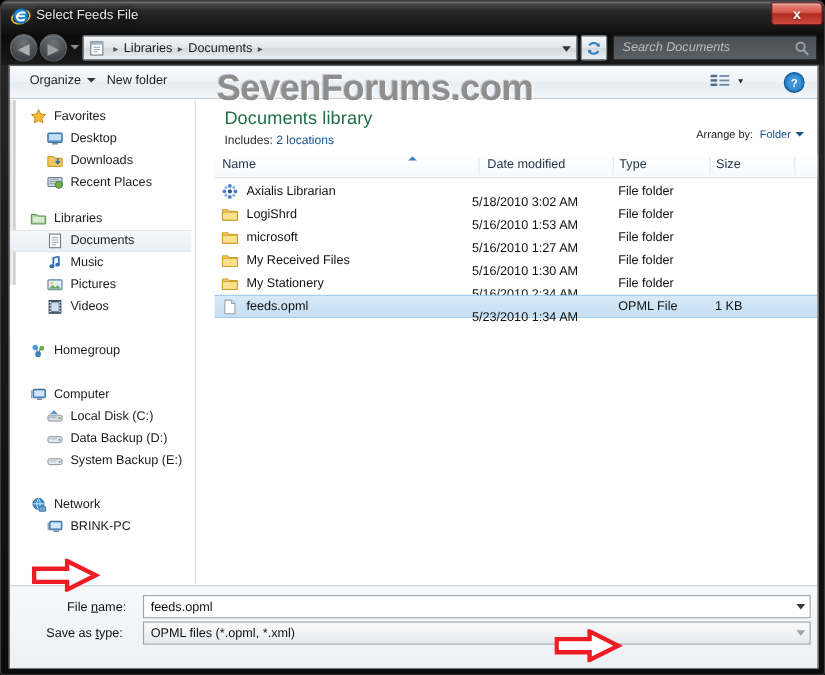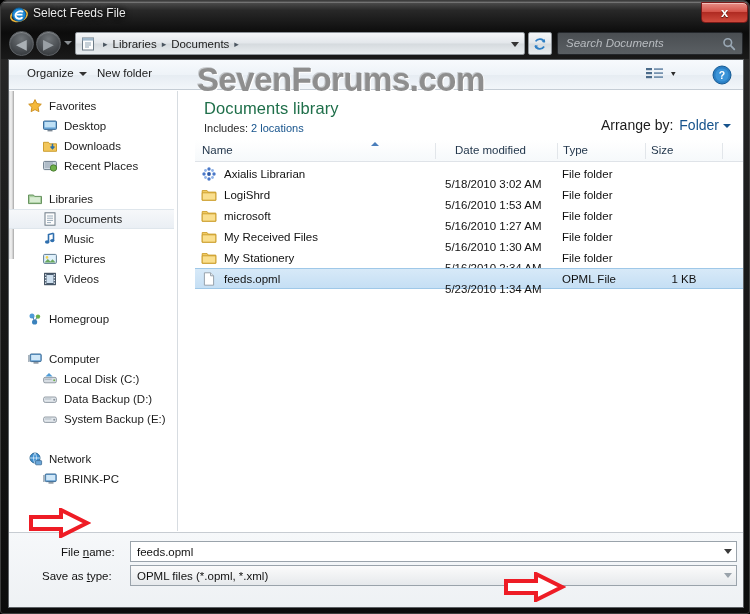--- a/index.html
+++ b/index.html
@@ -178,21 +178,21 @@
   }
   .lib-title {
     position: absolute; left: 9px; top: 8px;
     font-size: 16.5px; color: #1f6f4a; letter-spacing: .1px;
   }
   .lib-sub {
     position: absolute; left: 9px; top: 31px; font-size: 11px; color: #2b2b2b;
   }
   .lib-sub .lnk { color: #16538c; }
   .arrange {
-    position: absolute; right: 12px; top: 26px; font-size: 14px; color: #1c1c1c;
+    position: absolute; right: 12px; top: 26px; font-size: 10px; color: #1c1c1c;
   }
   .arrange .val { color: #16538c; margin-left: 6px; }
   .arrange .c {
     display:inline-block; margin-left:4px;
     width:0;height:0;border-left:4px solid transparent;border-right:4px solid transparent;
     border-top:4px solid #16538c; vertical-align: middle;
   }
 
   .colhead {
     position: absolute; left: 0; top: 49px; width: 633px; height: 22px;
@@ -215,23 +215,23 @@
   .row {
     position: relative; height: 21px; display: flex; align-items: center;
     font-size: 11.5px; color: #111; cursor: default;
   }
   .row.sel {
     background: linear-gradient(180deg,#d7e9f8 0%, #c5dff4 100%);
     border-top: 1px solid #9fc8e8; border-bottom: 1px solid #9fc8e8;
   }
   .cell-name { position:absolute; left: 6px; display:flex; align-items:center; }
   .cell-name .fi { width: 16px; height: 16px; margin-right: 7px; flex:0 0 auto;}
-  .cell-date { position:absolute; left: 250px; margin-top: 20px; }
+  .cell-date { position:absolute; left: 234px; margin-top: 20px; }
   .cell-type { position:absolute; left: 367px; }
-  .cell-size { position:absolute; left: 455px; width: 68px; text-align: center; }
+  .cell-size { position:absolute; left: 455px; width: 68px; text-align: left; }
 
   
   .bottom {
     position: absolute; left: 0; top: 472px; width: 734px; height: 76px;
     background: linear-gradient(180deg,#f6f8fa 0%, #eef1f4 100%);
     border-top: 1px solid #c7ccd2;
   }
   .lbl { position: absolute; font-size: 11.5px; color: #111; }
   .lbl u { text-decoration: underline; }
   .fld {
@@ -546,21 +546,21 @@
         <span class="lnk">2 locations</span>
       </div>
       <div class="arrange">
         <span>Arrange by:</span><span class="val">Folder</span><i class="c"></i>
       </div>
 
       <div class="colhead">
         <span class="ch" style="left:7px">Name</span>
         <span class="sort-tri"></span>
         <span class="div" style="left:240px"></span>
-        <span class="ch" style="left:260px">Date modified</span>
+        <span class="ch" style="left:248px">Date modified</span>
         <span class="div" style="left:362px"></span>
         <span class="ch" style="left:368px">Type</span>
         <span class="div" style="left:450px"></span>
         <span class="ch" style="left:456px">Size</span>
         <span class="div" style="left:527px"></span>
       </div>
 
       <div class="rows">
 
         <div class="row">

